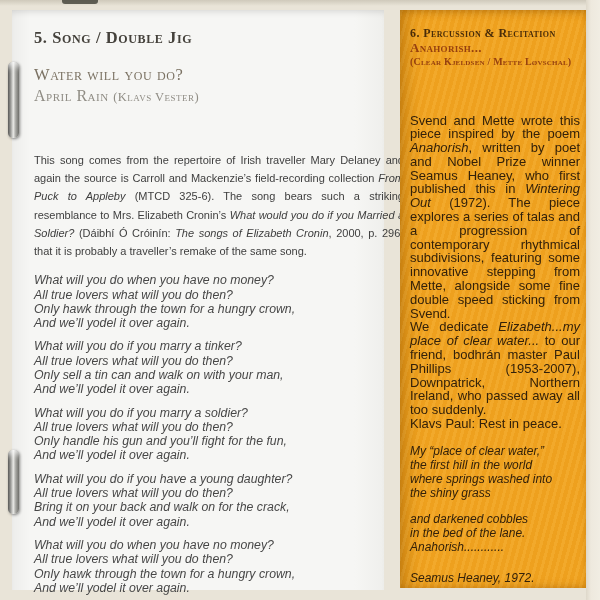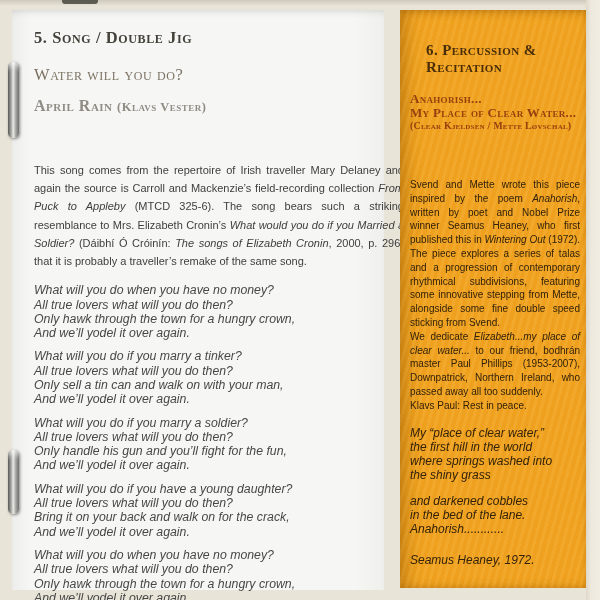--- a/index.html
+++ b/index.html
@@ -30,22 +30,22 @@
   .left-content{position:absolute;left:22px;top:18px;width:372px;}
   .track-label{
     margin:0;font-family:"Liberation Serif", serif;font-variant:small-caps;
     font-size:16.5px;font-weight:600;letter-spacing:.6px;color:var(--left-header,#44413b);
   }
   .song-title{
     margin:17px 0 0 0;font-family:"Liberation Serif", serif;font-variant:small-caps;
     font-size:16.5px;font-weight:500;letter-spacing:.6px;color:var(--left-title,#7b7263);
   }
   .song-credit{
-    margin:12px 0 0 0;font-family:"Liberation Serif", serif;font-variant:small-caps;
-    font-size:16px;letter-spacing:.5px;color:var(--left-credit,#8f8c84);font-weight:bold;
+    margin:2px 0 0 0;font-family:"Liberation Serif", serif;font-variant:small-caps;
+    font-size:16px;letter-spacing:.5px;color:var(--left-credit,#8f8c84);
   }
   .song-credit .credit-sub{font-size:12.5px;}
   .intro{
     margin:46px 0 12px 0;width:370px;
     font-size:11px;line-height:18.2px;text-align:justify;
     color:var(--ink,#3e3e3e);
   }
   .lyrics{margin-top:13px;}
   .verse{
     margin:0 0 9px 0;font-style:italic;
@@ -57,28 +57,28 @@
     background:var(--orange,#f1a320);
     box-shadow:inset 14px 0 16px -8px rgba(146,85,0,.50), inset -3px 0 6px -3px rgba(146,85,0,.25), inset 0 8px 10px -7px rgba(120,70,0,.45), inset 0 -6px 8px -6px rgba(120,70,0,.3);
     overflow:hidden;
   }
   .page-right::after{
     content:"";position:absolute;inset:0;pointer-events:none;
     background:repeating-linear-gradient(105deg, rgba(255,222,140,.10) 0 3px, rgba(205,130,10,.08) 3px 7px);
   }
   .right-content{position:absolute;left:10px;top:16px;width:170px;z-index:2;}
   .r-track-label{
-    margin:16px;font-family:"Liberation Serif", serif;font-variant:small-caps;
-    font-size:15px;font-weight:600;letter-spacing:.4px;color:var(--brown-header,#4a2d09);
+    margin:0;font-family:"Liberation Serif", serif;font-variant:small-caps;
+    font-size:12px;font-weight:600;letter-spacing:.4px;color:var(--brown-header,#4a2d09);
   }
   .piece-title{margin-top:0;font-family:"Liberation Serif", serif;font-variant:small-caps;color:var(--rust,#96400f);}
   .piece-title-line{font-size:13px;font-weight:600;letter-spacing:.3px;line-height:13.5px;}
   .r-credit{font-size:10px;font-weight:600;letter-spacing:.2px;line-height:11px;margin-top:1px;}
   .rbody{
-    margin:0;width:170px;font-size:10px;line-height:13.8px;
+    margin:0;width:170px;font-size:13px;line-height:13.8px;
     text-align:justify;color:var(--ink-brown,#33210a);
   }
   .rbody.first{margin-top:47px;}
   .poem{margin-top:13px;font-style:italic;color:var(--ink-brown,#33210a);}
   .poem p{margin:0 0 12px 0;font-size:12px;line-height:14px;}
   .poem .attrib{margin-top:17px;}
   
   .right-edge{
     position:absolute;left:586px;top:0;width:14px;height:600px;
     background:linear-gradient(90deg,#ded8ca 0,#eee9de 5px,#f1ede3 100%);
@@ -114,21 +114,20 @@
       </div>
     </div>
   </div>
 
   <div class="page-right">
     <div class="right-content">
       <h2 class="r-track-label">6. Percussion &amp; Recitation</h2>
 
       <div class="piece-title">
         <div class="piece-title-line">Anahorish...</div>
-        <div class="piece-title-line">My Place of Clear Water...</div>
         <div class="r-credit">(Clear Kjeldsen / Mette Løvschal)</div>
       </div>
 
       <p class="rbody first"><span>Svend and Mette wrote this piece inspired by the poem </span><i>Anahorish</i><span>, written by poet and Nobel Prize winner Seamus Heaney, who first published this in </span><i>Wintering Out</i><span> (1972). The piece explores a series of talas and a progression of contemporary rhythmical subdivisions, featuring some innovative stepping from Mette, alongside some fine double speed sticking from Svend.</span></p>
       <p class="rbody"><span>We dedicate </span><i>Elizabeth...my place of clear water...</i><span> to our friend, bodhrán master Paul Phillips (1953-2007), Downpatrick, Northern Ireland, who passed away all too suddenly.</span></p>
       <p class="rbody">Klavs Paul: Rest in peace.</p>
 
       <div class="poem">
         <p>My “place of clear water,”<br>the first hill in the world<br>where springs washed into<br>the shiny grass</p>
         <p>and darkened cobbles<br>in the bed of the lane.<br>Anahorish............</p>

